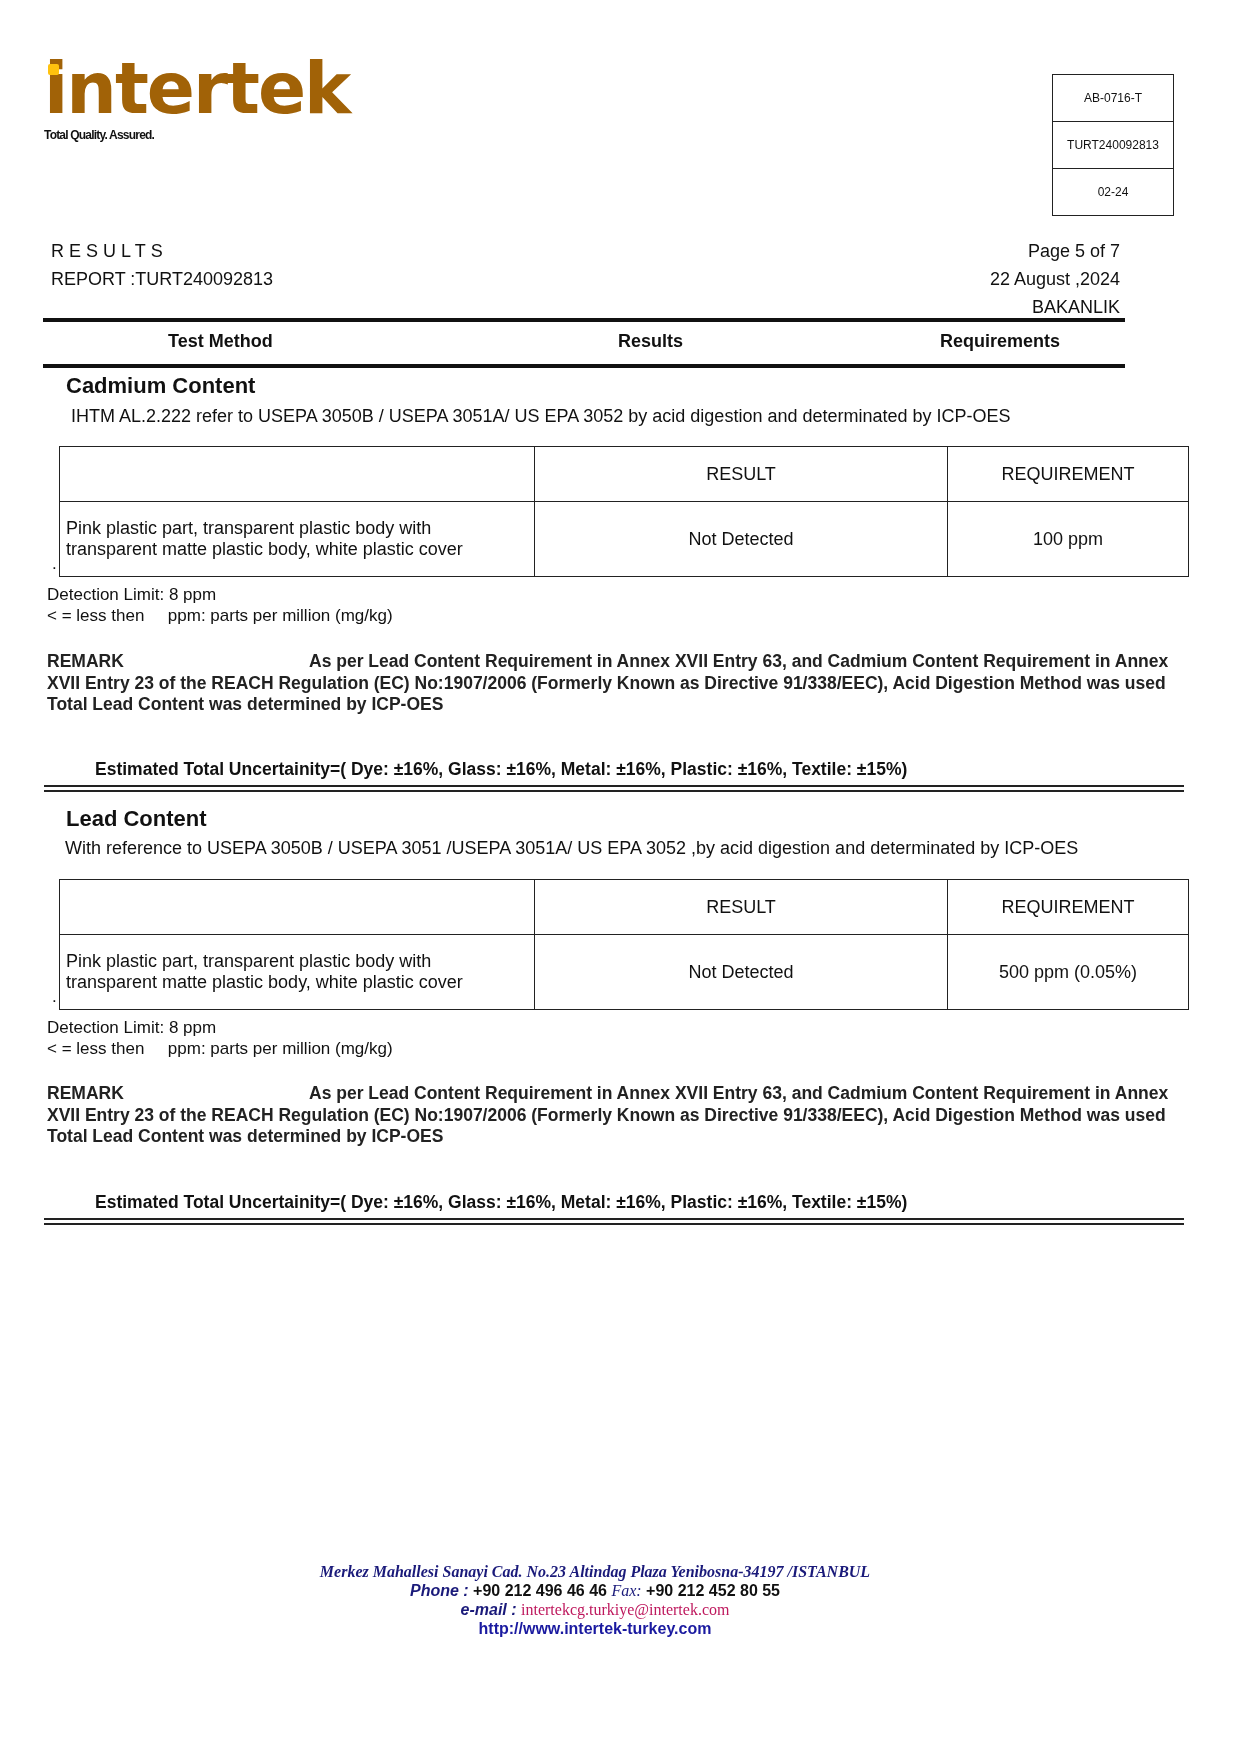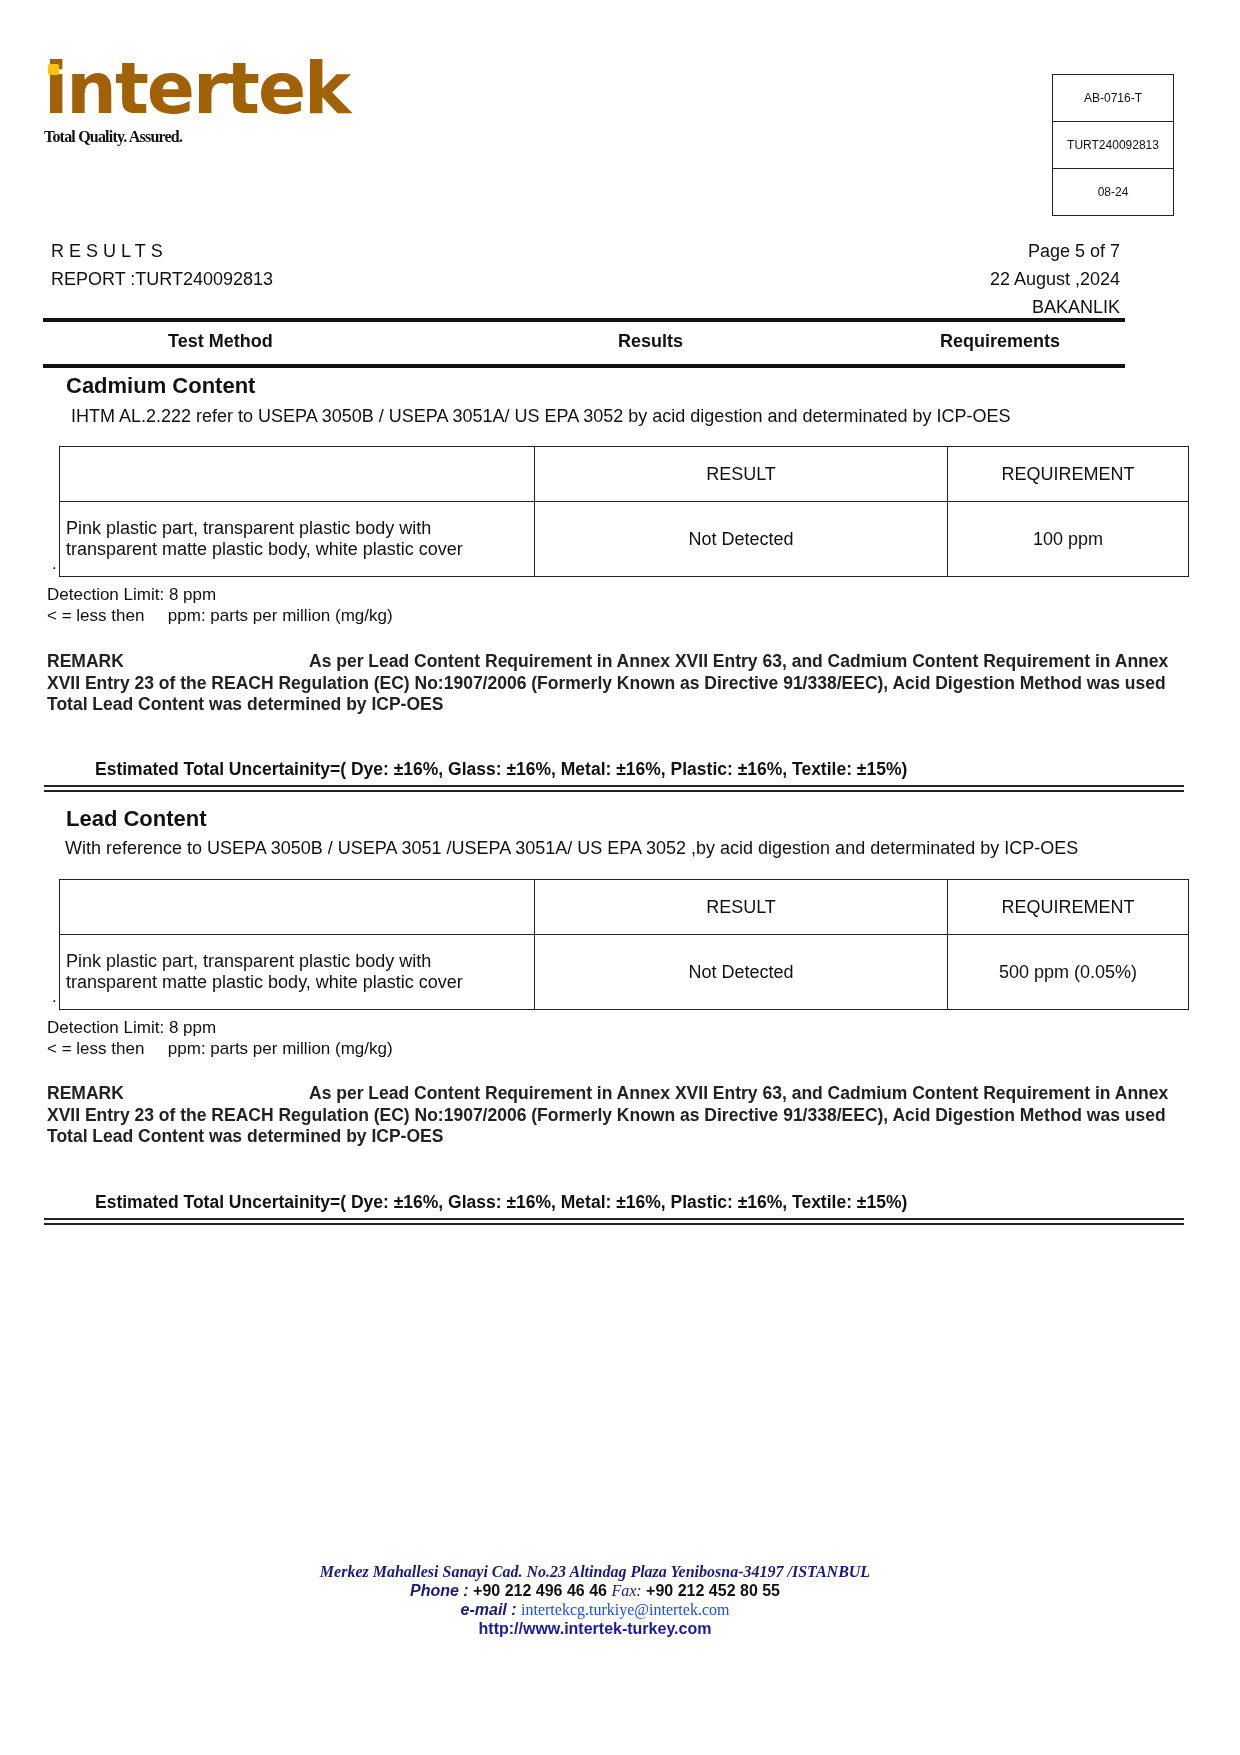--- a/index.html
+++ b/index.html
@@ -6,21 +6,21 @@
     body { width: 1240px; height: 1755px; position: relative; overflow: hidden;
            font-family: "Liberation Sans", sans-serif; color: #111; }
     .abs { position: absolute; }
 
     
     .logo { left: 44px; top: 58px; width: 300px; }
     .logo-word { position: relative; font-family: "DejaVu Sans", sans-serif; font-weight: bold;
                  font-size: 71px; letter-spacing: -2px; line-height: 62px; color: #a16207; }
     .logo-dot { position: absolute; left: 4px; top: 6px; width: 11px; height: 11px;
                 background: #ffc20e; border-radius: 2px; }
-    .logo-tag { font-family: Liberation Serif, serif; font-weight: bold; font-size: 16px;
+    .logo-tag { font-family: Liberation Sans, sans-serif; font-weight: bold; font-size: 12px;
                 letter-spacing: -0.8px; margin-top: 8px; color: #111; }
 
     
     .refbox { left: 1052px; top: 74px; width: 120px; border: 1.5px solid #222; }
     .refbox .cell { height: 46px; display: flex; align-items: center; justify-content: center;
                     font-size: 12px; border-bottom: 1.5px solid #222; }
     .refbox .cell:last-child { border-bottom: none; }
 
     .hdr-left { left: 51px; top: 237px; font-size: 18px; line-height: 28px; }
     .hdr-left .results { letter-spacing: 5px; }
@@ -44,39 +44,39 @@
     .note { font-size: 17px; line-height: 21px; }
     .remark { font-size: 17.5px; font-weight: bold; line-height: 21.5px; width: 1130px; color: #222; }
     .remark .lbl { display: inline-block; width: 262px; }
     .uncert { font-size: 17.5px; font-weight: bold; margin-left: 44px; }
     .dbl { height: 3px; border-top: 2px solid #222; border-bottom: 2px solid #222; width: 1140px; }
 
     .footer { left: 0; width: 1190px; top: 1562px; text-align: center; color: #1a1a7a; font-size: 16px; line-height: 19px; }
     .footer .co { font-weight: bold; }
     .footer .addr { font-family: Liberation Serif, serif; font-style: italic; font-weight: bold; }
     .footer .lab { font-style: italic; font-weight: bold; }
-    .footer .serif { font-family: "Liberation Serif", serif; color: #1d4ed8; }
+    .footer .serif { font-family: "Liberation Serif", serif; color: #be185d; }
     .footer .num { font-weight: bold; color: #111; }
     .footer .url { font-weight: bold; color: #1a1aa0; }
   </style>
 </head>
 <body>
 
 <div class="abs logo">
   <div class="logo-word">
     <span class="logo-dot"></span>
     <span>intertek</span>
   </div>
   <div class="logo-tag">Total Quality. Assured.</div>
 </div>
 
 <div class="abs refbox">
   <div class="cell">AB-0716-T</div>
   <div class="cell">TURT240092813</div>
-  <div class="cell">08-24</div>
+  <div class="cell">02-24</div>
 </div>
 
 <div class="abs hdr-left">
   <div class="results">RESULTS</div>
   <div>REPORT :TURT240092813</div>
 </div>
 <div class="abs hdr-right">
   <div>Page 5 of 7</div>
   <div>22 August ,2024</div>
   <div>BAKANLIK</div>

